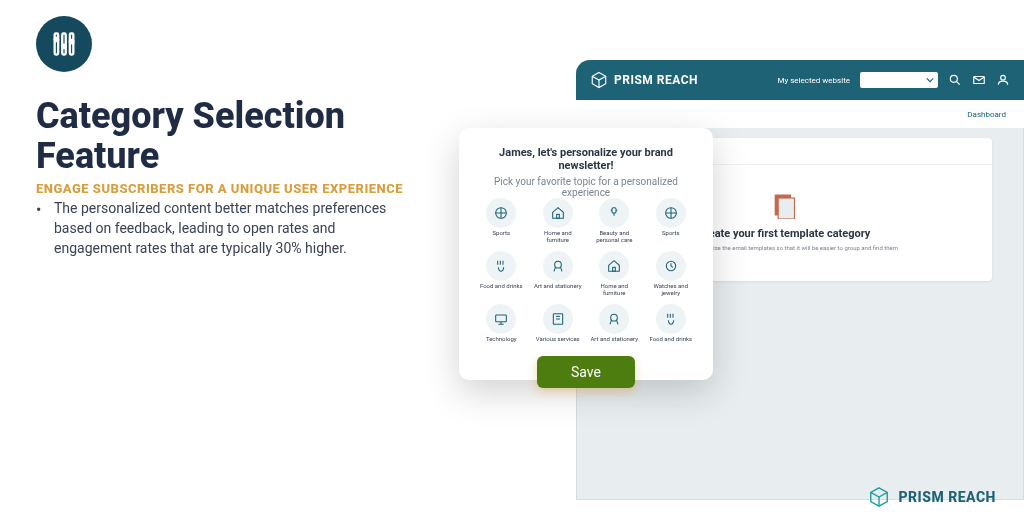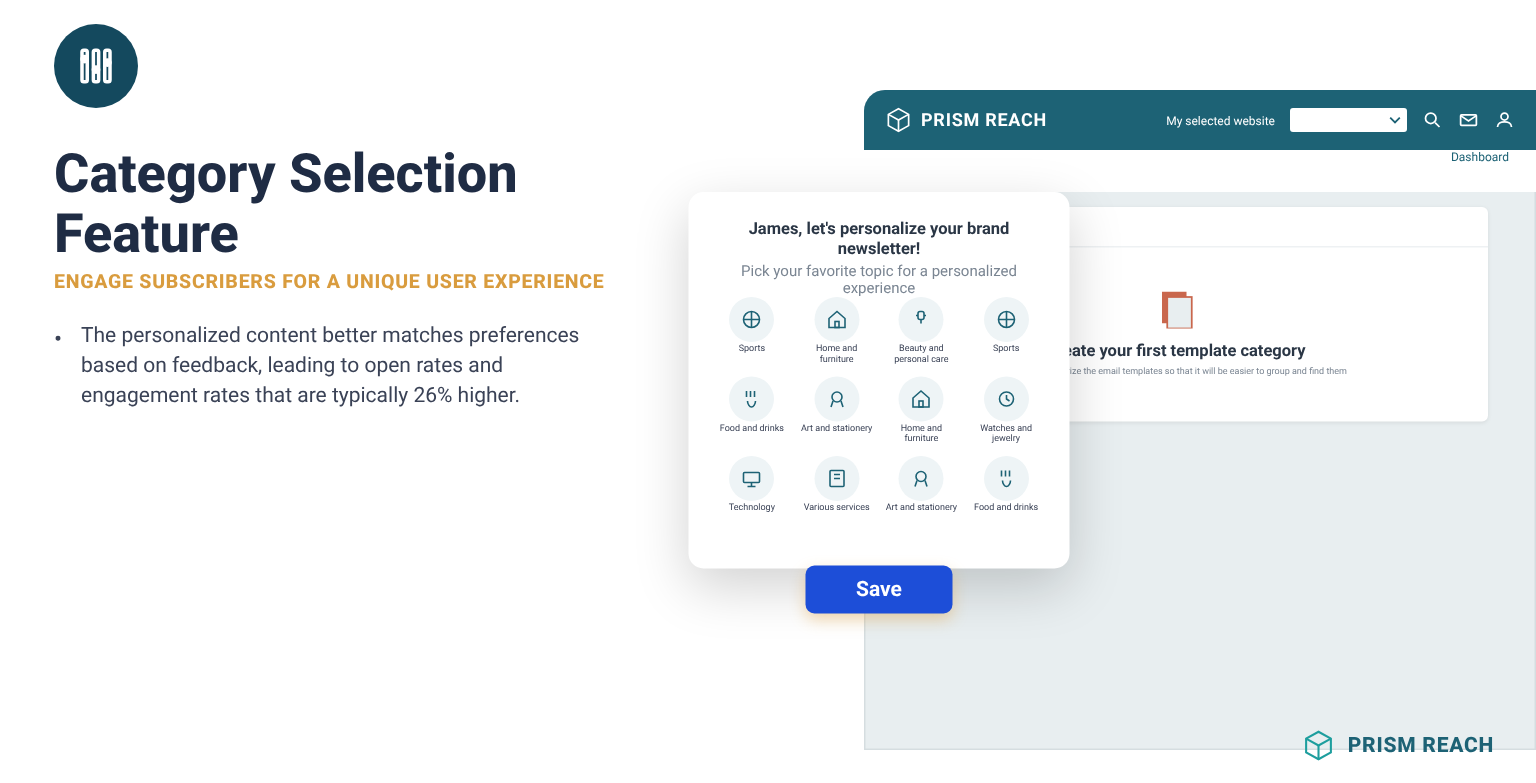--- a/index.html
+++ b/index.html
@@ -1,73 +1,73 @@
 <!DOCTYPE html>
 <html><head>
 <meta charset="utf-8">
 <style>
 *{margin:0;padding:0;box-sizing:border-box;font-family:-apple-system,BlinkMacSystemFont,"Segoe UI",Roboto,Arial,sans-serif}
 body{width:1024px;height:522px;background:#fff;position:relative;overflow:hidden}
 .left{position:absolute;left:36px;top:16px;width:370px}
 .logo-circle{width:56px;height:56px;background:#14495e;border-radius:50%;display:flex;align-items:center;justify-content:center;margin-bottom:24px}
 .logo-circle svg{width:28px;height:28px}
 .title{font-size:36px;font-weight:800;color:#1f2c44;line-height:1.12;margin-bottom:4px}
-.subtitle{font-size:13px;font-weight:800;color:#d99c3e;letter-spacing:.5px;margin-bottom:16px;line-height:1.3}
+.subtitle{font-size:13px;font-weight:800;color:#d99c3e;letter-spacing:.5px;margin-bottom:0;line-height:1.3}
 .bullets{list-style:none}
 .bullets li{position:relative;padding-left:18px;margin-bottom:16px;font-size:14px;color:#3a4256;line-height:1.45}
 .bullets li:before{content:"•";position:absolute;left:0;top:0;color:#3a4256;font-size:16px}
 .mock{position:absolute;left:576px;top:60px;width:448px;height:440px;background:#e8eef0;border-radius:14px 0 0 0;overflow:hidden;box-shadow:inset 0 0 0 1px #d5dde0}
 .appbar{height:40px;background:#1d6275;display:flex;align-items:center;padding:0 14px;gap:10px}
 .applogo{display:flex;align-items:center;gap:6px;color:#fff;font-weight:700;font-size:12px;letter-spacing:.5px}
 .applogo svg{width:18px;height:18px}
 .spacer{flex:1}
 .sel-label{color:#fff;font-size:8px}
 .sel{width:78px;height:16px;background:#fff;border-radius:2px;display:flex;align-items:center;justify-content:flex-end;padding:0 4px}
 .sel svg{width:8px;height:8px;fill:#1d6275}
 .ic-sm{width:14px;height:14px;color:#fff;display:flex;align-items:center;justify-content:center}
-.subbar{height:28px;background:#fff;display:flex;align-items:flex-start;justify-content:flex-end;padding-right:18px}
+.subbar{height:28px;background:#fff;display:flex;align-items:center;justify-content:flex-end;padding-right:18px}
 .subbar span{font-size:8px;color:#1d6275}
 .card1{margin:10px 32px 0 0;background:#fff;border-radius:4px;box-shadow:0 1px 3px rgba(0,0,0,.08)}
 .card1-head{display:flex;align-items:center;gap:6px;padding:8px 12px;border-bottom:1px solid #eef1f3;font-size:9px;color:#3a4256}
 .card1-head svg{width:10px;height:10px}
 .card1-body{padding:26px 20px 30px;text-align:center}
 .tpl-icon{display:inline-block;width:28px;height:28px;margin-bottom:8px}
 .tpl-icon svg{width:100%;height:100%}
 .card1-body h3{font-size:11px;color:#2a3645;font-weight:700;margin-bottom:4px}
 .card1-body p{font-size:6px;color:#7a8592}
 .modal{position:absolute;left:459px;top:128px;width:254px;background:#fff;border-radius:10px;box-shadow:0 12px 36px rgba(0,0,0,.18);padding:18px 16px 0;text-align:center}
 .modal h4{font-size:11px;color:#2a3645;font-weight:700;margin-bottom:4px}
 .modal .pick{font-size:10px;color:#7a8592;}
 .grid{display:grid;grid-template-columns:repeat(4,1fr);gap:8px 4px;margin-bottom:12px}
 .cat{display:flex;flex-direction:column;align-items:center;gap:2px}
 .cat-ic{width:30px;height:30px;border-radius:50%;background:#eef4f6;display:flex;align-items:center;justify-content:center;color:#1d6275}
 .cat-ic svg{width:16px;height:16px}
 .cat span{font-size:6px;color:#3a4256;line-height:1.1;max-width:48px}
-.save{display:inline-block;background:#1d4ed8;color:#fff;font-weight:700;font-size:14px;padding:8px 34px;border-radius:6px;border:none;margin-bottom:-14px;position:relative;top:22px;box-shadow:0 4px 10px rgba(224,161,63,.4)}
+.save{display:inline-block;background:#4d7c0f;color:#fff;font-weight:400;font-size:14px;padding:8px 34px;border-radius:6px;border:none;margin-bottom:-14px;position:relative;top:1px;box-shadow:0 4px 10px rgba(224,161,63,.4)}
 .footerlogo{position:absolute;right:28px;bottom:14px;display:flex;align-items:center;gap:8px;color:#1d6275;font-weight:800;font-size:14px;letter-spacing:.5px}
 .footerlogo svg{width:22px;height:22px}
 </style>
 </head>
 <body>
 
 <div class="left">
   <div class="logo-circle">
     <svg viewBox="0 0 24 24" fill="none" stroke="#fff" stroke-width="2">
         <rect x="4" y="3" width="3" height="18" rx="1"></rect>
         <rect x="10.5" y="3" width="3" height="18" rx="1"></rect>
         <rect x="17" y="3" width="3" height="18" rx="1"></rect>
         <circle cx="5.5" cy="8" r="1.5" fill="#fff"></circle>
         <circle cx="12" cy="14" r="1.5" fill="#fff"></circle>
         <circle cx="18.5" cy="10" r="1.5" fill="#fff"></circle>
       </svg>
   </div>
   <h1 class="title">Category Selection Feature</h1>
   <div class="subtitle">ENGAGE SUBSCRIBERS FOR A UNIQUE USER EXPERIENCE</div>
   <ul class="bullets">
-    <li>The personalized content better matches preferences based on feedback, leading to open rates and engagement rates that are typically 26% higher.</li>
+    <li>The personalized content better matches preferences based on feedback, leading to open rates and engagement rates that are typically 30% higher.</li>
   </ul>
 </div>
 
 <div class="mock">
   <div class="appbar">
     <div class="applogo">
       <svg viewBox="0 0 24 24" fill="none" stroke="#fff" stroke-width="1.5">
           <polygon points="12,2 21,7 21,17 12,22 3,17 3,7"></polygon>
           <polyline points="3,7 12,12 21,7"></polyline>
           <line x1="12" y1="12" x2="12" y2="22"></line>

